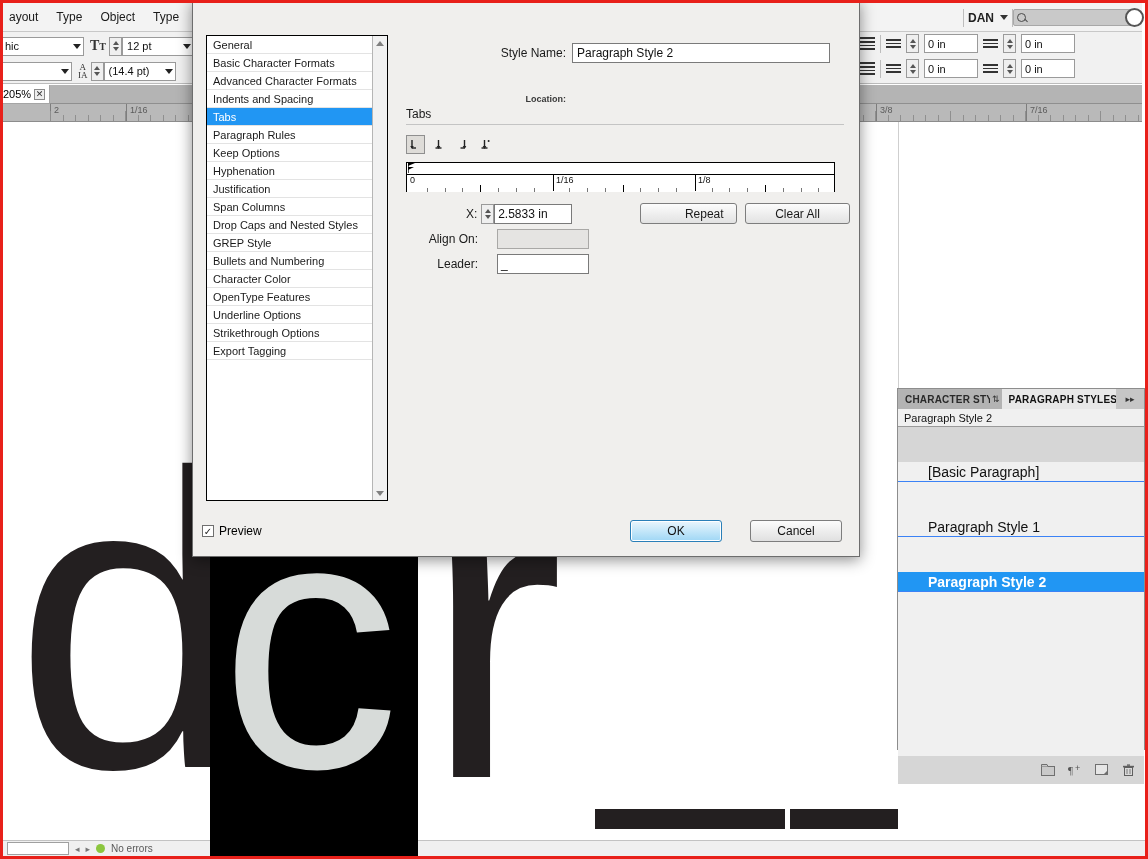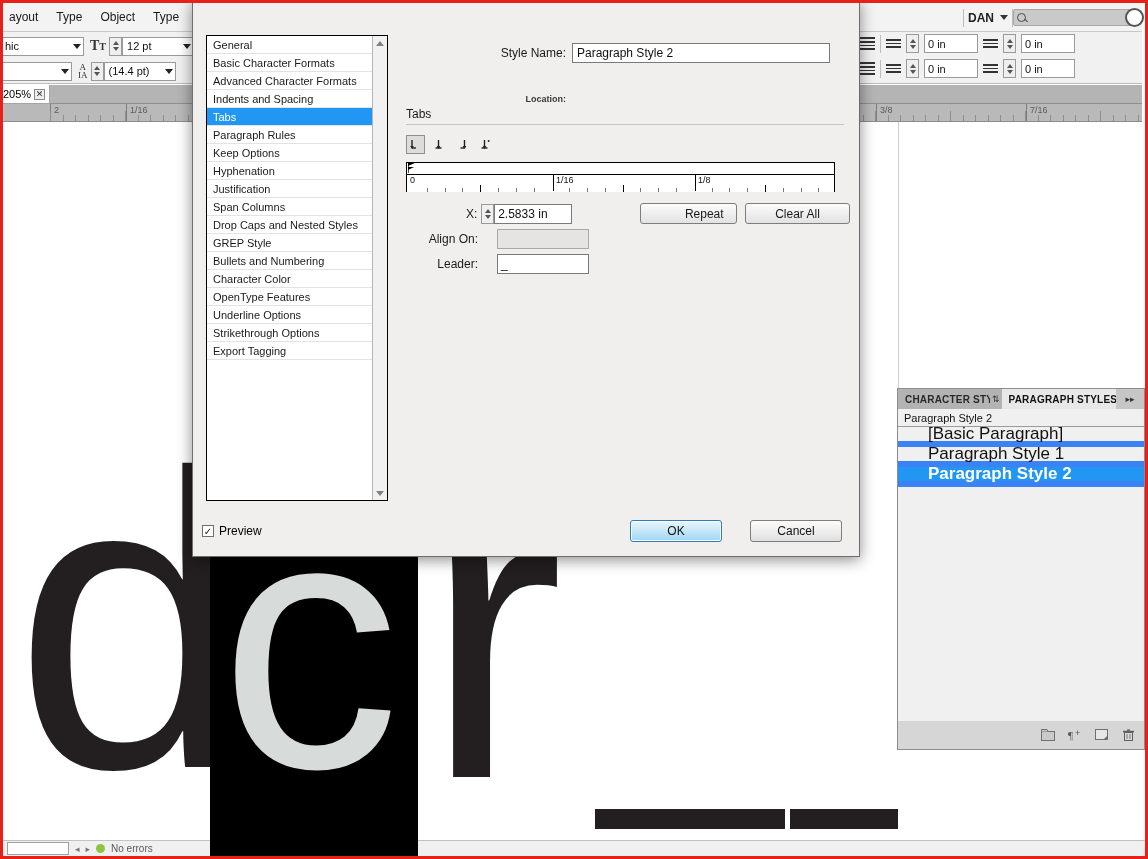--- a/index.html
+++ b/index.html
@@ -271,21 +271,21 @@
     background:#c6c6c6; display:flex;align-items:center;justify-content:center;
     font-size:9px;color:#333;
   }
   #ps-current {
     height:18px; background:#f0f0f0; border-bottom:1px solid #9a9a9a;
     display:flex; align-items:center; padding-left:6px; font-size:11px; color:#111;
   }
   #ps-list { background:#f0f0f0; height:294px; }
   .ps-item {
     height:20px; display:flex; align-items:center; padding-left:30px;
-    font-size:17px; color:#111; border-bottom:6px solid #3b82f6;
+    font-size:14px; color:#111; border-bottom:1px solid #3b82f6;margin-top:35px;
   }
   .ps-item.sel { background:#2196f3; color:#fff; font-weight:bold; }
   #ps-footer {
     height:28px; background:#d6d6d6; display:flex; align-items:center;
     justify-content:flex-end; gap:12px; padding-right:8px;
   }
   .ps-ficon { width:15px;height:14px; display:flex;align-items:center;justify-content:center;}
 </style>
 </head>
 <body>

